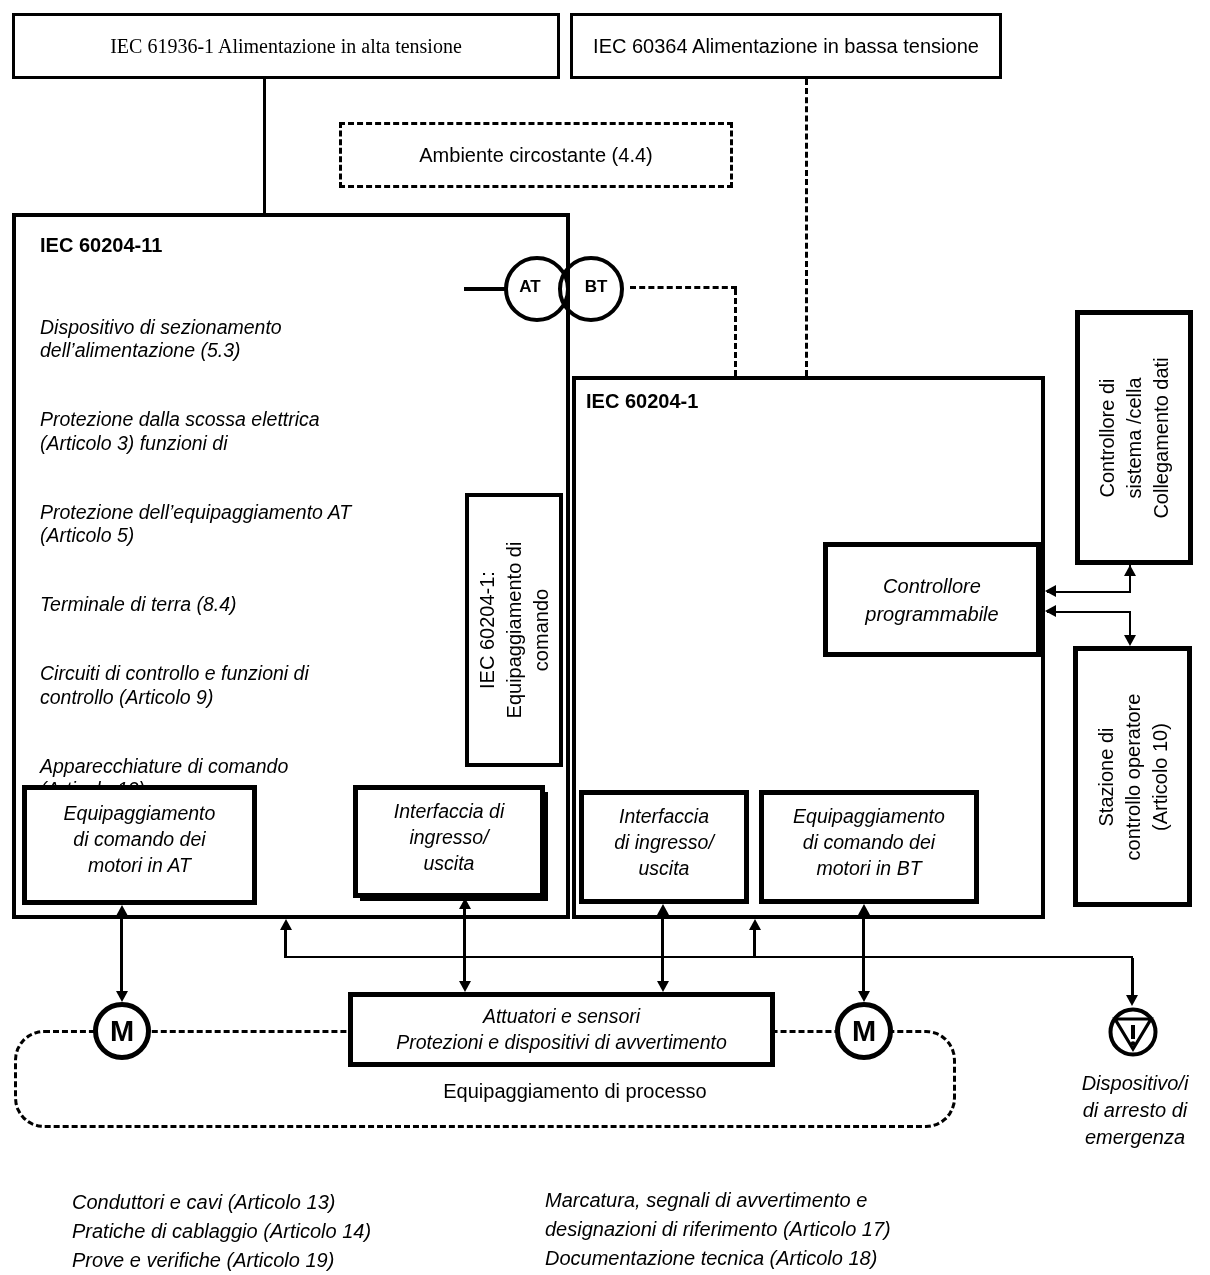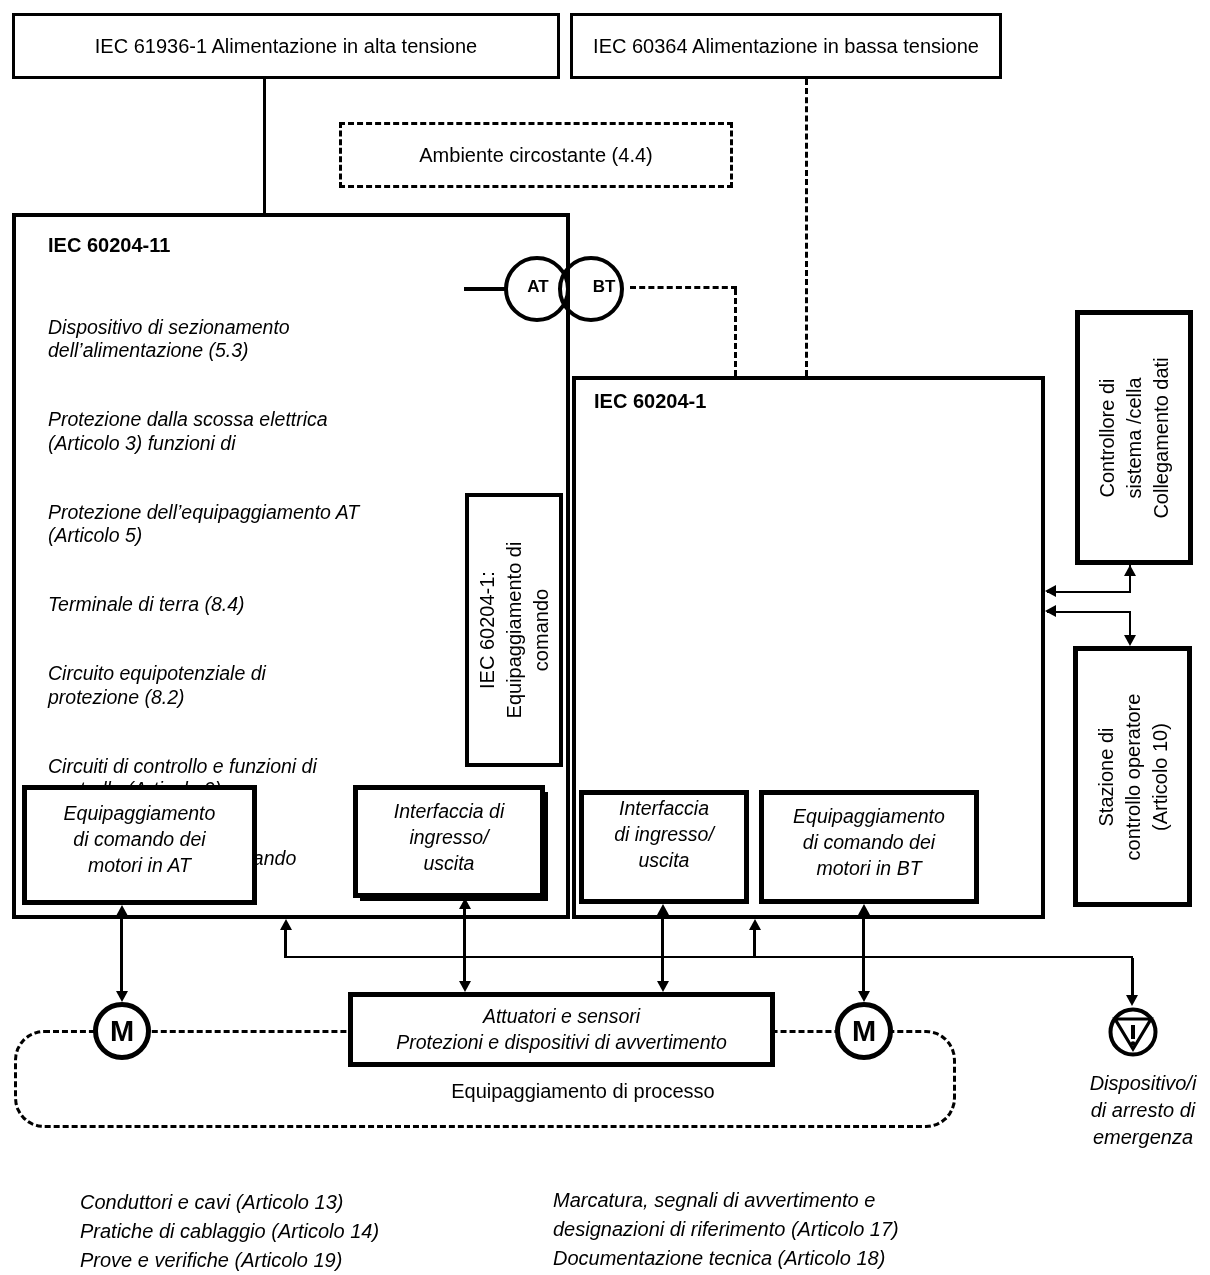--- a/index.html
+++ b/index.html
@@ -5,41 +5,41 @@
   html,body { margin:0; padding:0; background:#fff; }
   .stage { position:relative; width:1210px; height:1275px; background:#fff;
            font-family:"Liberation Sans",sans-serif; color:#000; overflow:hidden; }
   .box  { position:absolute; box-sizing:border-box; border:4px solid #000; background:transparent; }
   .bw3  { border-width:3px; }
   .bw5  { border-width:5px; }
   .dash { border-style:dashed; }
   .white { background:#fff; }
   .ctr  { display:flex; align-items:center; justify-content:center; text-align:center; }
   .preline { white-space:pre-line;font-style:italic; }
-  .txt  { position:absolute;margin-left:8px; }
+  .txt  { position:absolute; }
   .hline,.vline { position:absolute; background:#000; }
   .arr { position:absolute; width:0; height:0; }
   .arr.up   { border-left:6px solid transparent; border-right:6px solid transparent; border-bottom:11px solid #000; }
   .arr.down { border-left:6px solid transparent; border-right:6px solid transparent; border-top:11px solid #000; }
   .arr.left { border-top:6px solid transparent; border-bottom:6px solid transparent; border-right:11px solid #000; }
   .circ { position:absolute; box-sizing:border-box; border:4px solid #000; border-radius:50%; }
   .vt-inner { position:absolute; left:50%; top:50%;
               transform:translate(-50%,-50%) rotate(-90deg);
               text-align:center; white-space:pre-line; font-size:20px; line-height:27px; }
   .body-list div { margin-bottom:22px; }
   .fs20 { font-size:20px; }
   .bold { font-weight:bold; }
   .z1 { z-index:1; } .z2 { z-index:2; } .z3 { z-index:3; }
 </style>
 </head>
 <body>
 
 <div class="stage">
 
-  <div class="box bw3 ctr fs20" style="left:12px; top:13px; width:548px; height:66px;">
+  <div class="box bw3 ctr fs20" style="left:12px; top:13px; width:548px; height:66px;font-family:Liberation Serif, serif;">
     <span>IEC 61936-1 Alimentazione in alta tensione</span>
   </div>
   <div class="box bw3 ctr fs20" style="left:570px; top:13px; width:432px; height:66px;">
     <span>IEC 60364 Alimentazione in bassa tensione</span>
   </div>
 
   <div class="vline" style="left:263px; top:79px; width:3px; height:134px;"></div>
   <div style="position:absolute; left:805px; top:79px; height:297px; border-left:3px dashed #000;"></div>
 
   <div class="box bw3 dash ctr fs20" style="left:339px; top:122px; width:394px; height:66px;text-align:right;">
@@ -49,22 +49,20 @@
   <div class="box" style="left:12px; top:213px; width:558px; height:706px;"></div>
   <div class="txt bold fs20" style="left:40px; top:234px;">IEC 60204-11</div>
   <div class="txt body-list preline" style="left:40px; top:292px; width:420px; font-size:19.5px; line-height:23.5px;">
     <div>Dispositivo di sezionamento
 dell’alimentazione (5.3)</div>
     <div>Protezione dalla scossa elettrica
 (Articolo 3) funzioni di</div>
     <div>Protezione dell’equipaggiamento AT
 (Articolo 5)</div>
     <div>Terminale di terra (8.4)</div>
-    <div>Circuito equipotenziale di
-protezione (8.2)</div>
     <div>Circuiti di controllo e funzioni di
 controllo (Articolo 9)</div>
     <div>Apparecchiature di comando
 (Articolo 12)</div>
   </div>
 
   <div class="box" style="left:572px; top:376px; width:473px; height:543px;"></div>
   <div class="txt bold fs20" style="left:586px; top:390px;">IEC 60204-1</div>
 
   <div class="hline" style="left:464px; top:287px; width:42px; height:4px;"></div>
@@ -74,20 +72,24 @@
   <div class="txt bold ctr" style="left:566px; top:277px; width:60px; font-size:17px;">BT</div>
   <div style="position:absolute; left:630px; top:286px; width:107px; border-top:3px dashed #000;"></div>
   <div style="position:absolute; left:734px; top:289px; height:87px; border-left:3px dashed #000;"></div>
 
   <div class="box white" style="left:465px; top:493px; width:98px; height:274px; z-index:2;">
     <div class="vt-inner" style="width:266px;">IEC 60204-1:
 Equipaggiamento di
 comando</div>
   </div>
 
+  <div class="box bw5 ctr preline" style="left:823px; top:542px; width:218px; height:115px; font-size:20px; line-height:28px;">
+    <span>Controllore
+programmabile</span>
+  </div>
 
   <div class="box bw5 white" style="left:1075px; top:310px; width:118px; height:255px;">
     <div class="vt-inner" style="width:245px;">Controllore di
 sistema /cella
 Collegamento dati</div>
   </div>
   <div class="box bw5 white" style="left:1073px; top:646px; width:119px; height:261px;">
     <div class="vt-inner" style="width:251px;">Stazione di
 controllo operatore
 (Articolo 10)</div>
@@ -106,21 +108,21 @@
   <div class="box bw5 ctr preline white" style="left:22px; top:785px; width:235px; height:120px; font-size:19.5px; line-height:26px; align-items:flex-start; padding-top:10px;">
     <span>Equipaggiamento
 di comando dei
 motori in AT</span>
   </div>
   <div class="box bw5 ctr preline white" style="left:353px; top:785px; width:192px; height:113px; font-size:19.5px; line-height:26px; align-items:flex-start; padding-top:8px; box-shadow:5px 5px 0 -2px #000;">
     <span>Interfaccia di
 ingresso/
 uscita</span>
   </div>
-  <div class="box bw5 ctr preline white" style="left:579px; top:790px; width:170px; height:114px; font-size:19.5px; line-height:26px; align-items:flex-start; ">
+  <div class="box bw5 ctr preline white" style="left:579px; top:790px; width:170px; height:114px; font-size:19.5px; line-height:26px; align-items:flex-start; padding-top:8px;">
     <span>Interfaccia
 di ingresso/
 uscita</span>
   </div>
   <div class="box bw5 ctr preline white" style="left:759px; top:790px; width:220px; height:114px; font-size:19.5px; line-height:26px; align-items:flex-start; padding-top:8px;">
     <span>Equipaggiamento
 di comando dei
 motori in BT</span>
   </div>
 

